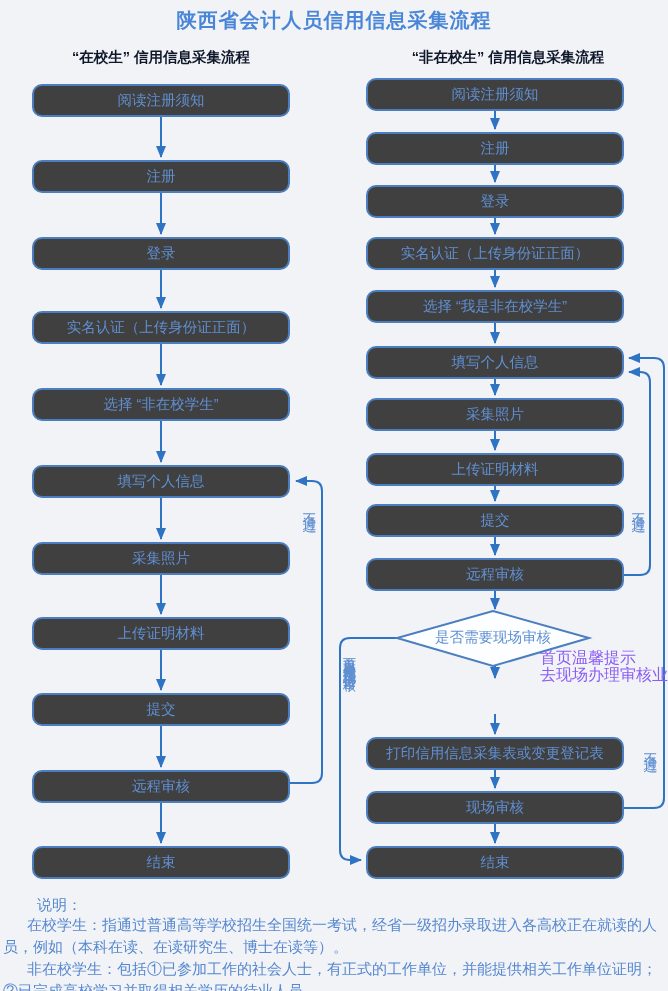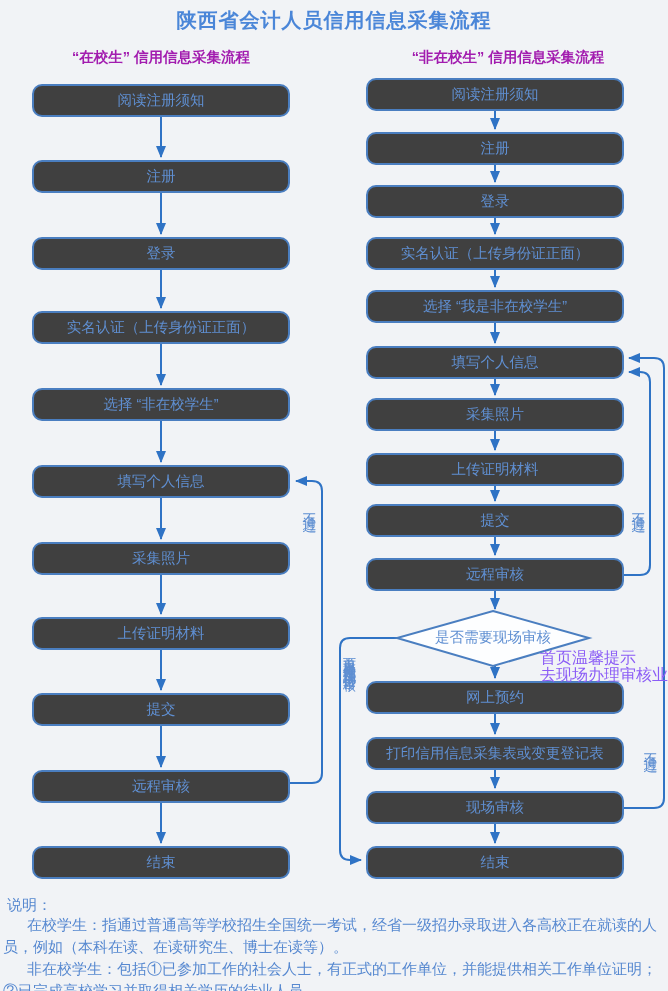--- a/index.html
+++ b/index.html
@@ -1,21 +1,21 @@
 <!DOCTYPE html>
 <html><head>
 <meta charset="utf-8">
 <style>
   html,body{margin:0;padding:0;}
   body{font-family:"Liberation Sans","DejaVu Sans",sans-serif;}
   .page{position:relative;width:668px;height:991px;background:#f1f3f6;overflow:hidden;}
   .title{position:absolute;top:7px;left:0;width:100%;text-align:center;
          font-size:20px;font-weight:bold;color:#4a86d8;letter-spacing:1px;}
   .col-header{position:absolute;top:48px;text-align:center;font-size:14.5px;
-              font-weight:bold;color:#a21caf;}
+              font-weight:bold;color:#0f172a;}
   .col-header.left{left:0;width:322px;}
   .col-header.right{left:347px;width:322px;}
   .node{position:absolute;width:258px;height:33px;box-sizing:border-box;
         background:#404040;border:2px solid #4a7ec0;border-radius:10px;
         display:flex;align-items:center;justify-content:center;
         color:#5f8fd2;font-size:14.5px;white-space:nowrap;}
   .node.l{left:32px;}
   .node.r{left:366px;}
   svg.connectors{position:absolute;left:0;top:0;}
   .decision-label{position:absolute;left:397px;top:628px;width:192px;text-align:center;
@@ -23,21 +23,21 @@
   .vlabel{position:absolute;writing-mode:vertical-rl;color:#5f8fd2;}
   .fail{font-size:14px;letter-spacing:3px;}
   .fail.left-col{left:301px;top:502px;}
   .fail.inner{left:630px;top:502px;}
   .fail.outer{left:642px;top:742px;}
   .no-onsite-note{left:340px;top:647px;font-size:13px;letter-spacing:1.5px;height:215px;}
   .onsite-note{position:absolute;left:540px;top:649px;color:#8b5cf6;font-size:16px;
                line-height:17px;white-space:nowrap;}
   .notes{position:absolute;left:3px;top:894px;width:662px;color:#5688d0;
          font-size:15px;line-height:22px;}
-  .notes .heading{margin-left:4px;}
+  .notes .heading{margin-left:34px;}
   .notes p{margin:0;text-indent:24px;font-family:Liberation Mono, monospace;}
 </style>
 </head>
 <body>
 
 <div class="page">
 
   <div class="title">陕西省会计人员信用信息采集流程</div>
   <div class="col-header left">“在校生” 信用信息采集流程</div>
   <div class="col-header right">“非在校生” 信用信息采集流程</div>
@@ -106,21 +106,20 @@
   <div class="node r" style="top:237px">实名认证（上传身份证正面）</div>
   <div class="node r" style="top:290px">选择 “我是非在校学生”</div>
   <div class="node r" style="top:346px">填写个人信息</div>
   <div class="node r" style="top:398px">采集照片</div>
   <div class="node r" style="top:453px">上传证明材料</div>
   <div class="node r" style="top:504px">提交</div>
   <div class="node r" style="top:558px">远程审核</div>
 
   <div class="decision-label">是否需要现场审核</div>
 
-  <div class="node r" style="top:681px">网上预约</div>
   <div class="node r" style="top:737px">打印信用信息采集表或变更登记表</div>
   <div class="node r" style="top:791px">现场审核</div>
   <div class="node r" style="top:846px">结束</div>
 
   <div class="vlabel fail left-col">不通过</div>
   <div class="vlabel fail inner">不通过</div>
   <div class="vlabel fail outer">不通过</div>
   <div class="vlabel no-onsite-note">首页温馨提示无需到现场进行审核</div>
   <div class="onsite-note">
     <div>首页温馨提示</div>

